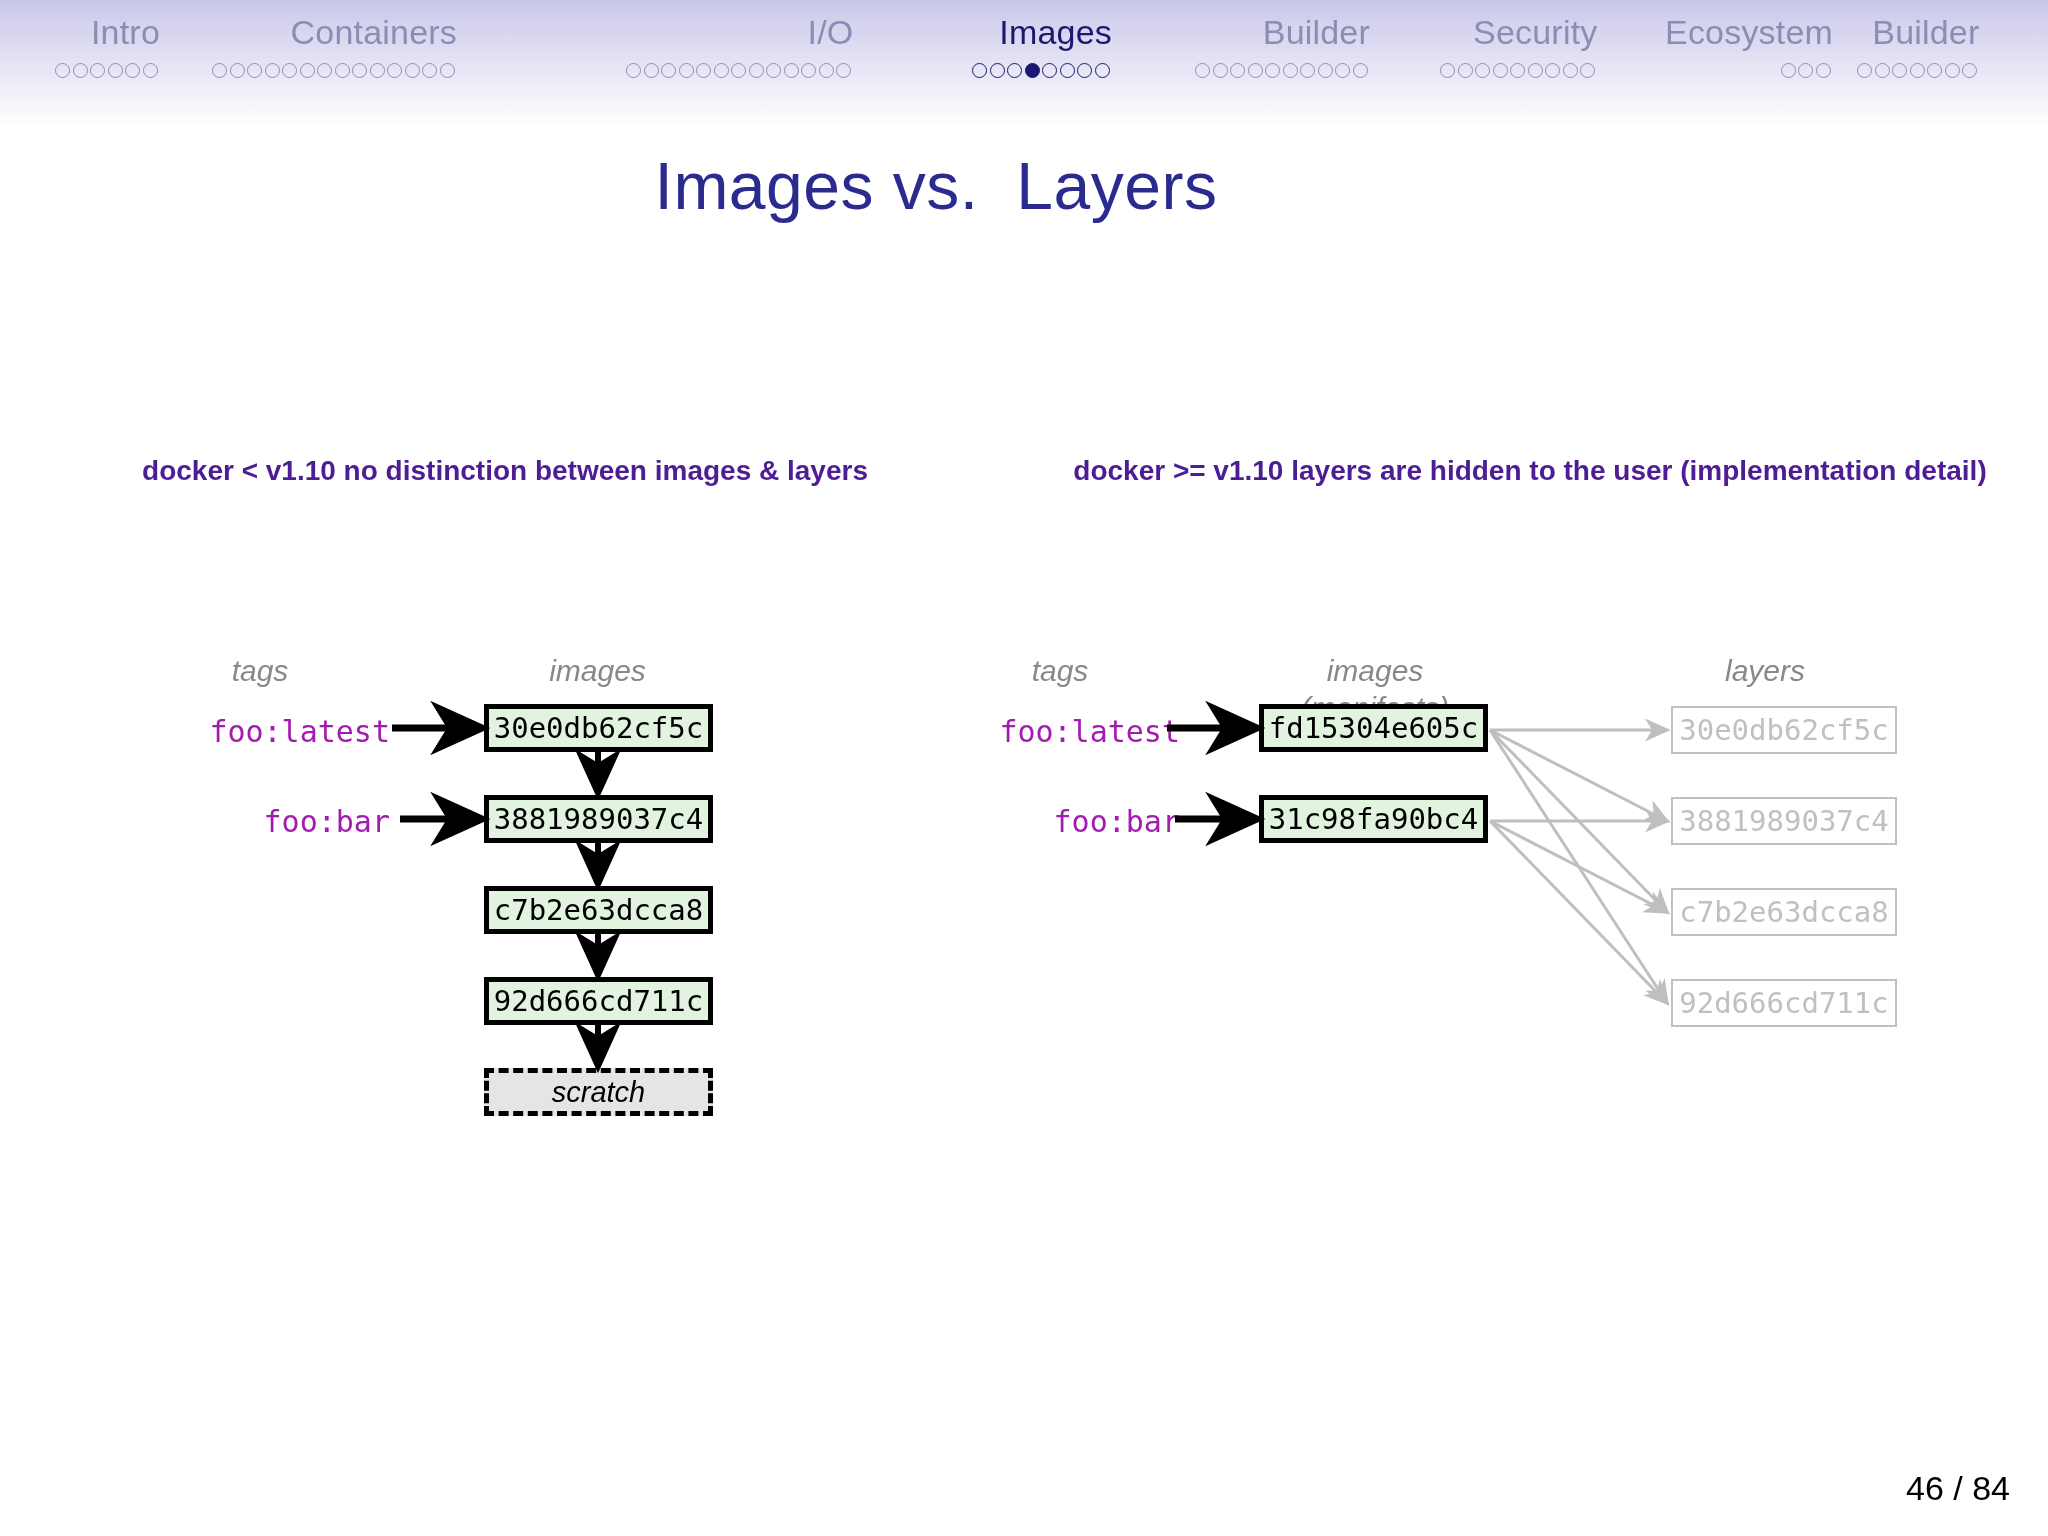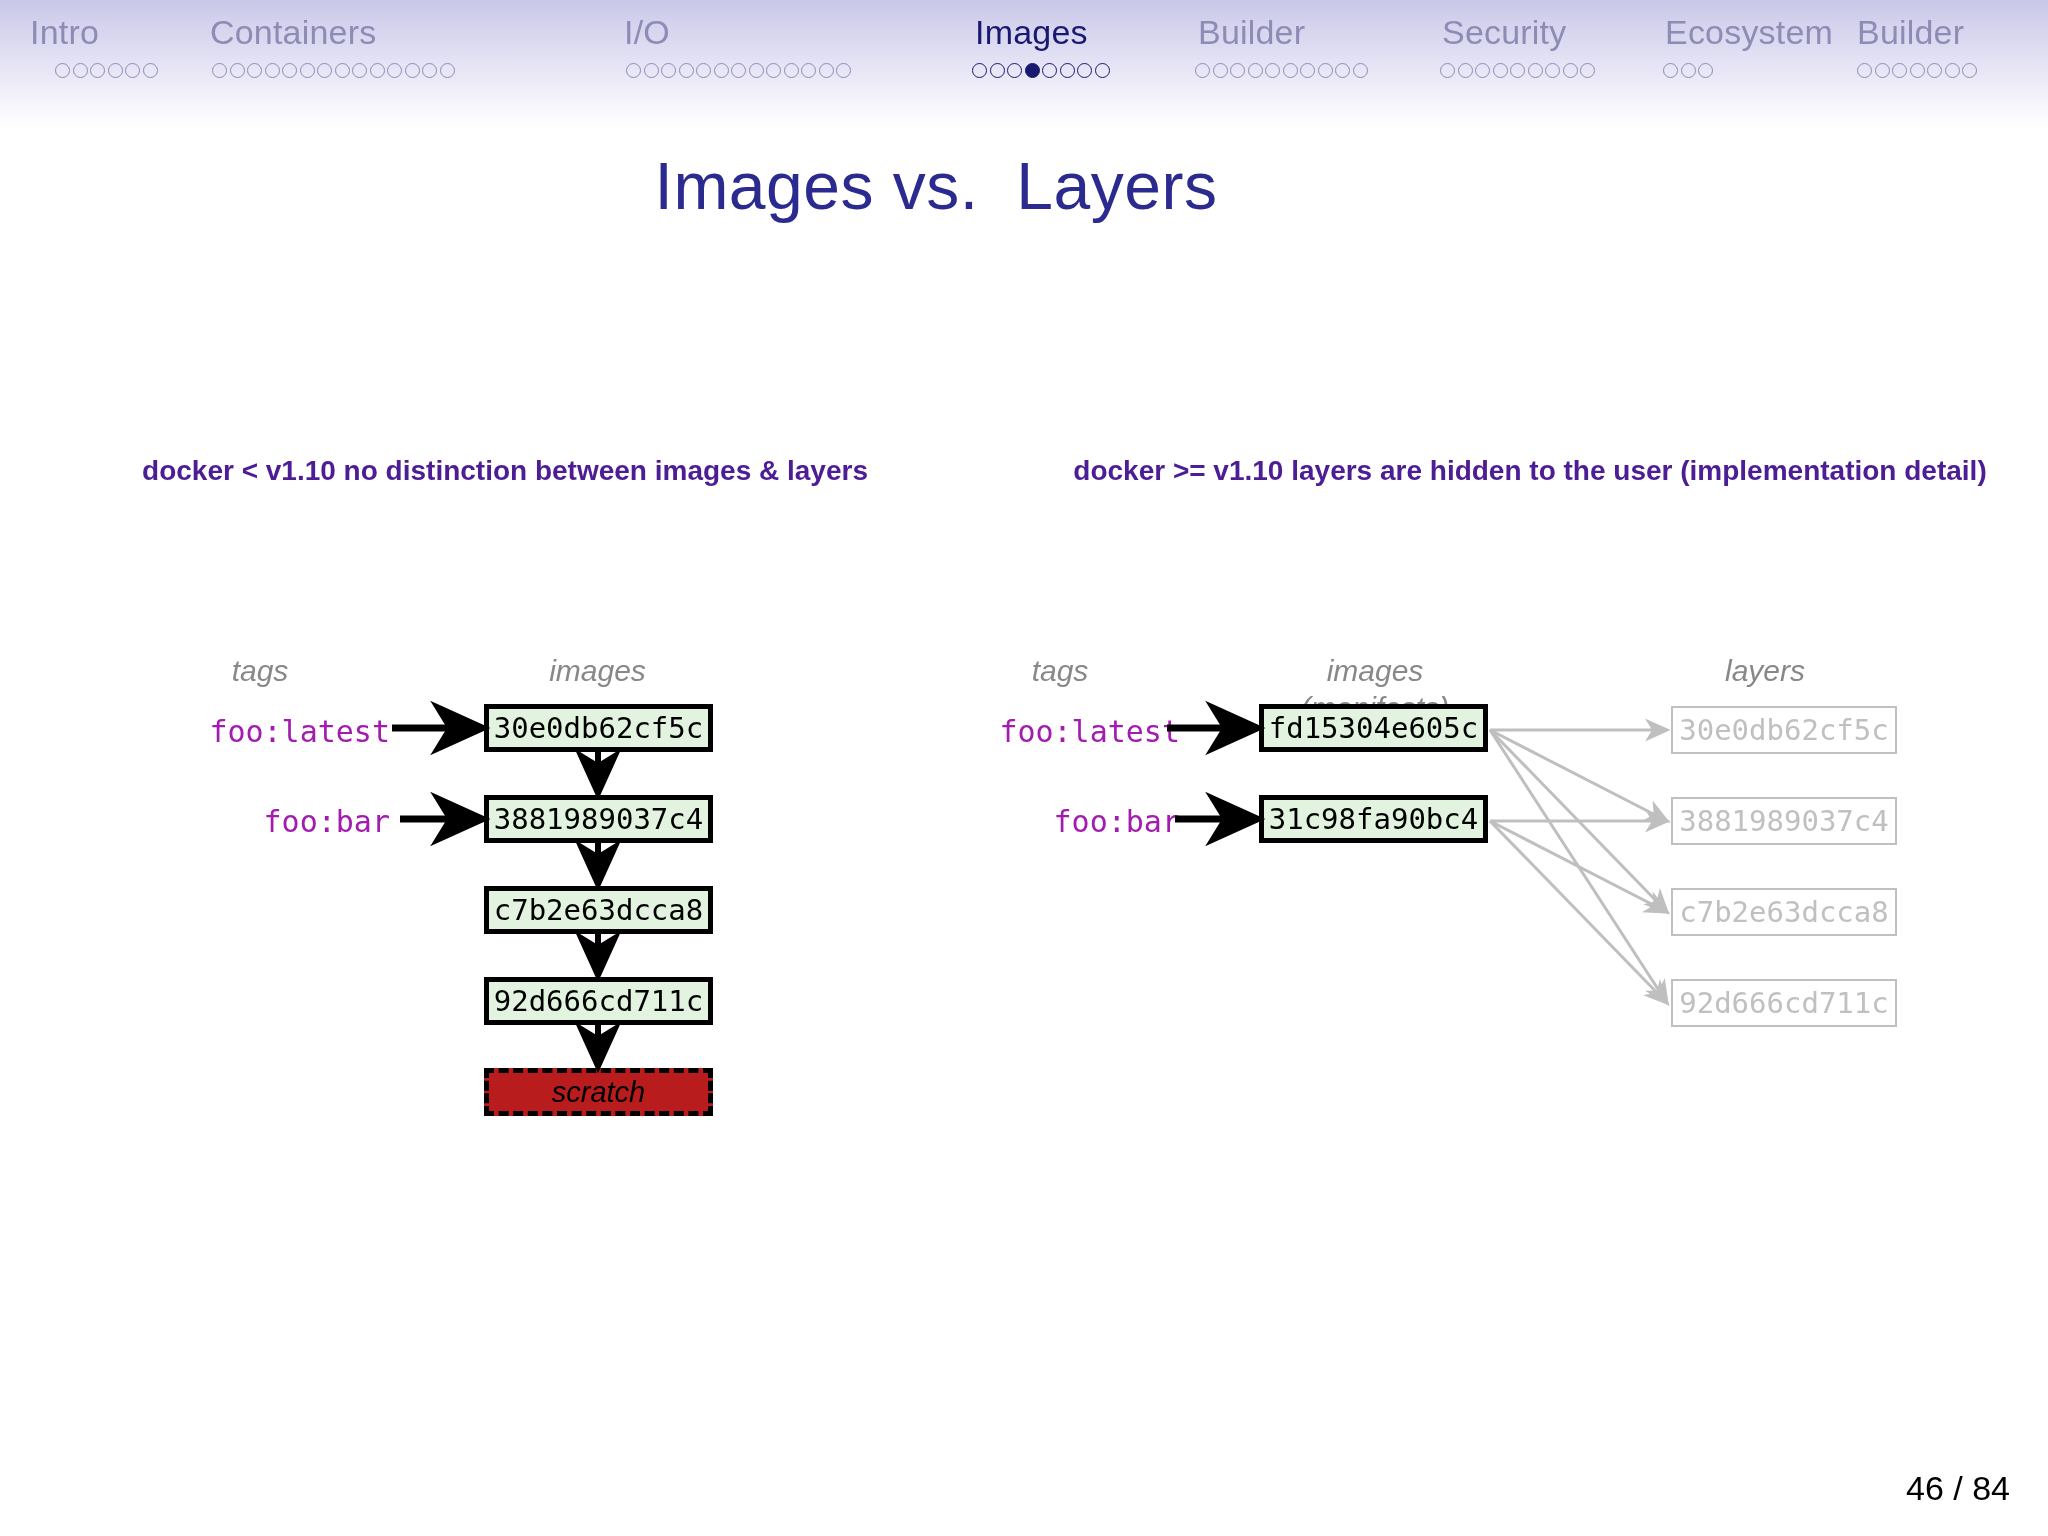--- a/index.html
+++ b/index.html
@@ -26,21 +26,21 @@
   }
   #navsections {
     position: absolute;
     left: 0; top: 0;
     width: 2048px;
     height: 110px;
   }
   .nav-section {
     position: absolute;
     top: 12px;
-    text-align: left;
+    text-align: right;
   }
   .nav-label {
     font-size: 34px;
     line-height: 40px;
     color: #8d8cb5;
     white-space: nowrap;
     letter-spacing: 0.2px;
   }
   .nav-section.active .nav-label {
     color: #191970;
@@ -129,21 +129,21 @@
     line-height: 38px;
     color: #000000;
     text-align: center;
     white-space: nowrap;
   }
   
   .scratch-box {
     position: absolute;
     height: 48px;
     border: 5px dashed #000000;
-    background: #b91c1c;
+    background: #e5e5e5;
     box-sizing: border-box;
     font-size: 29px;
     line-height: 38px;
     font-style: italic;
     color: #000000;
     text-align: center;
     white-space: nowrap;
   }
   
   .layer-box {

